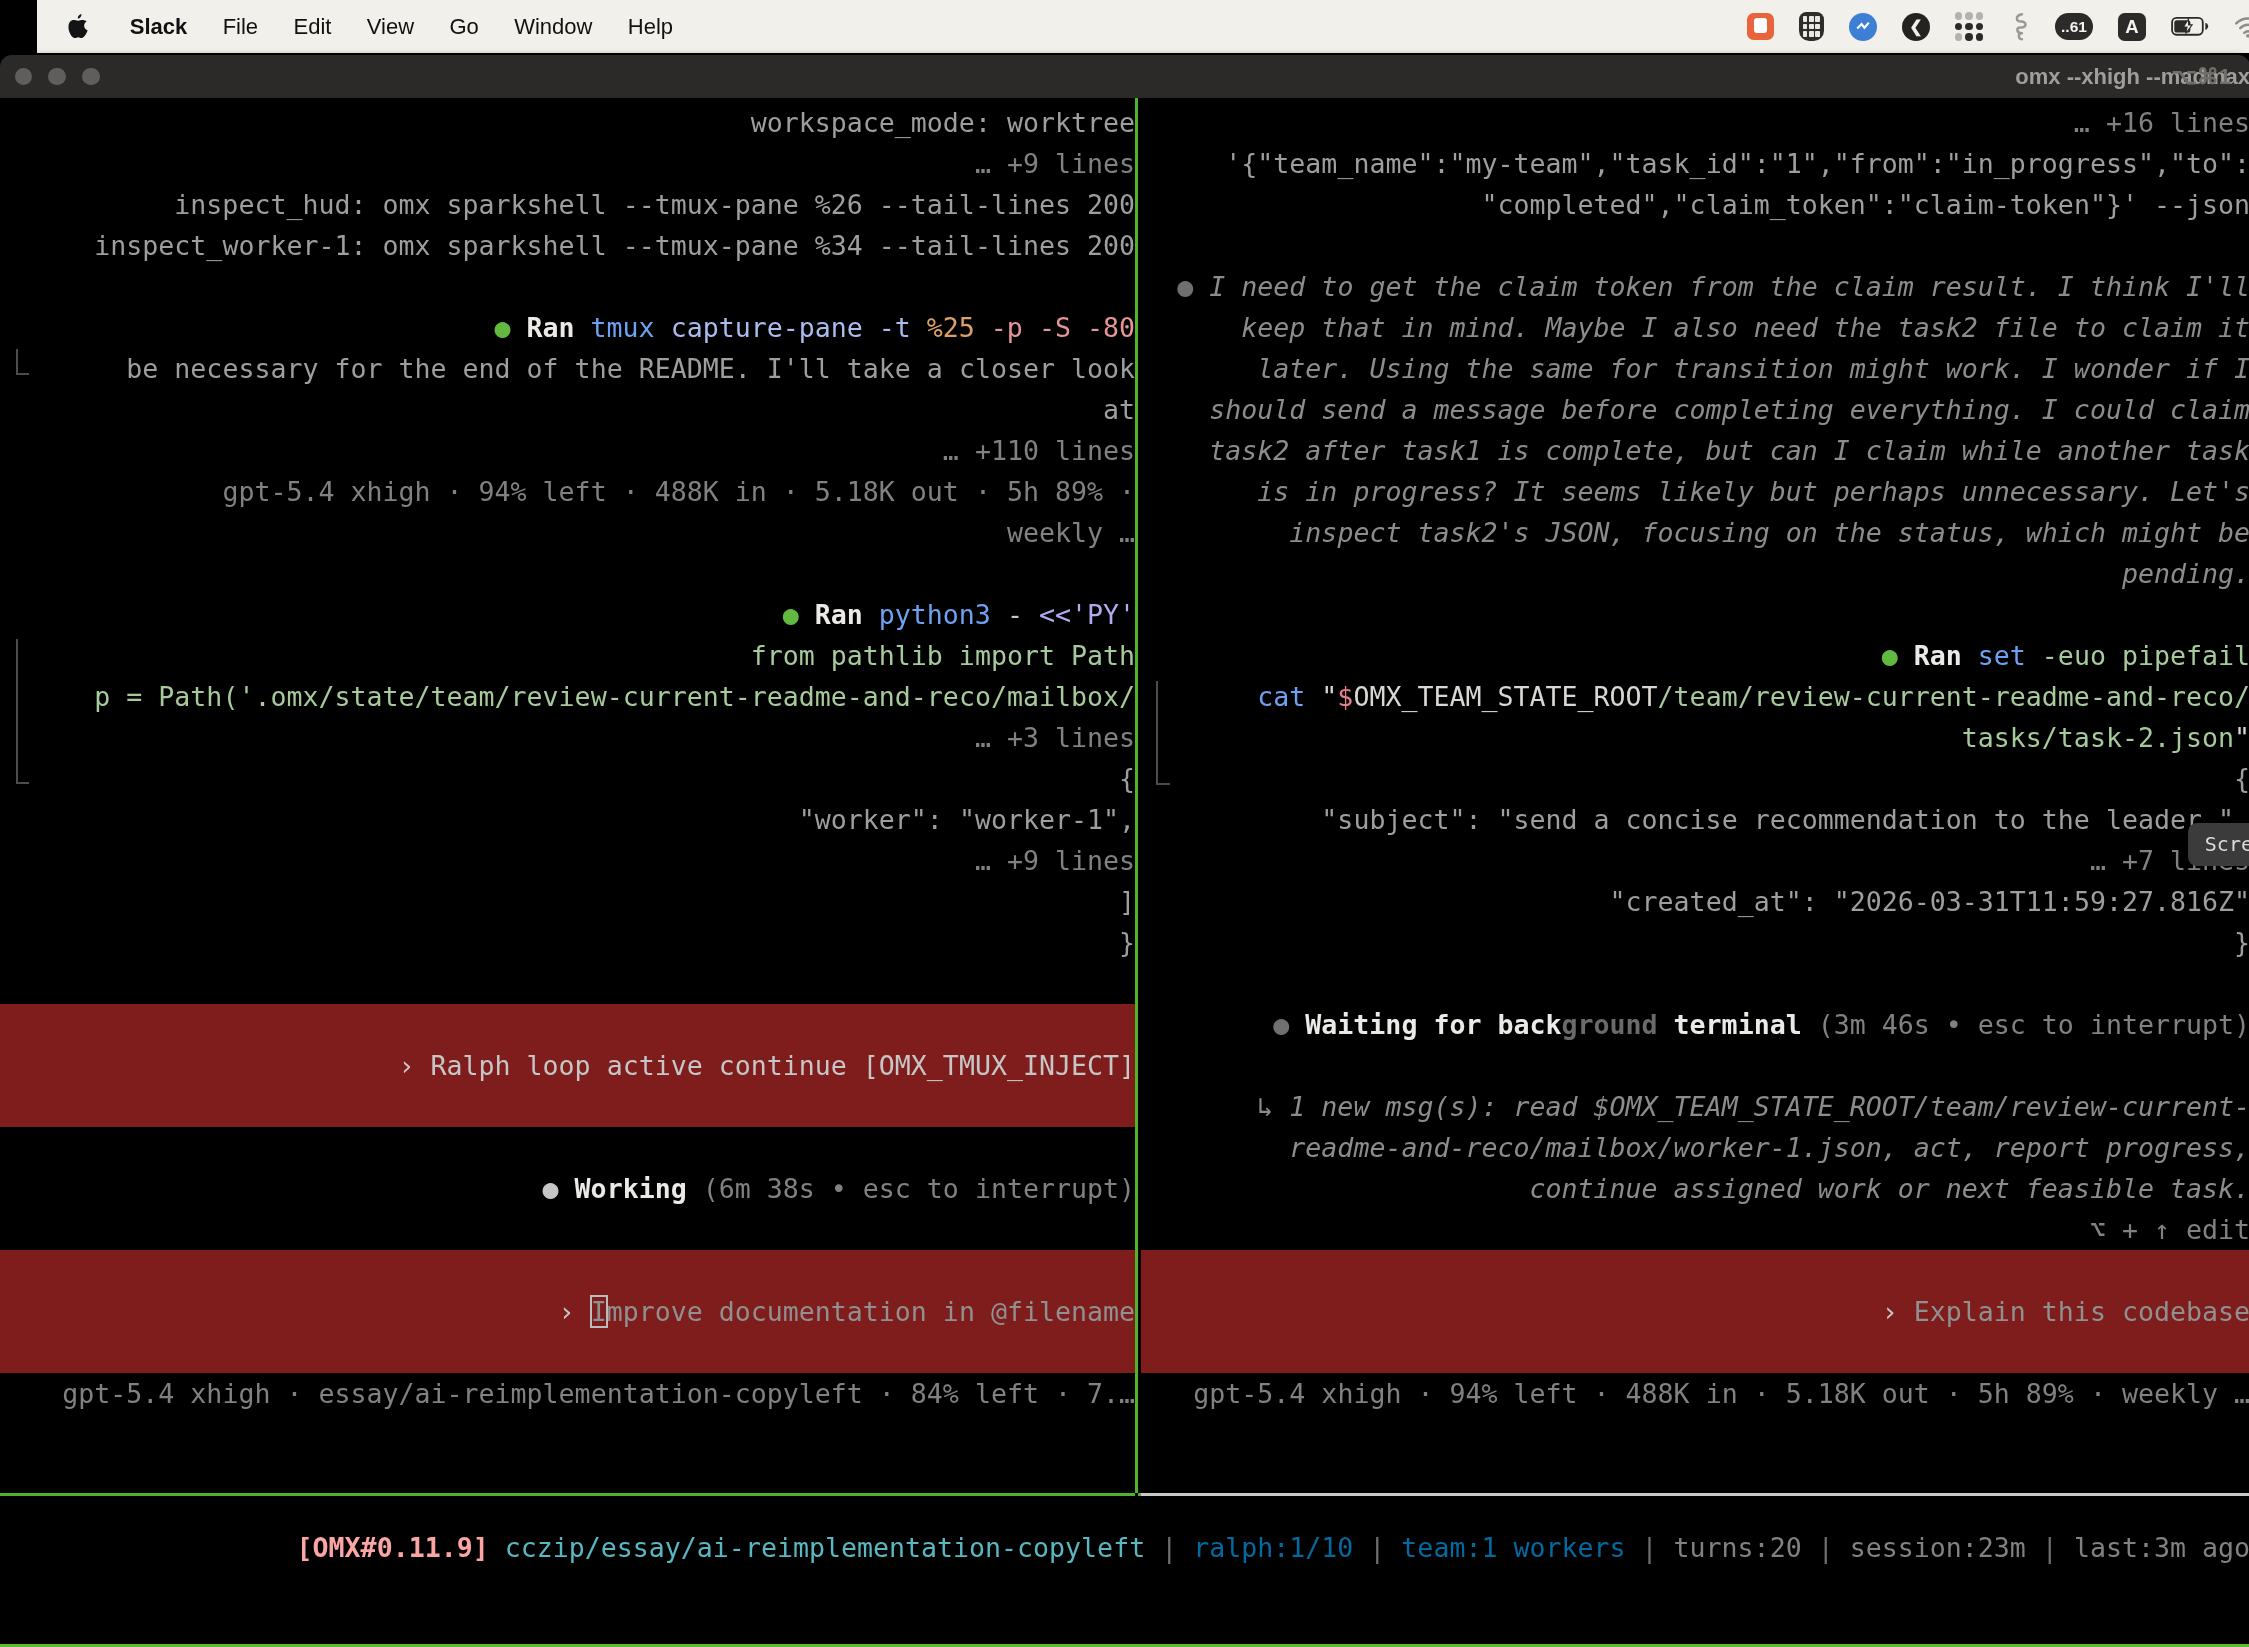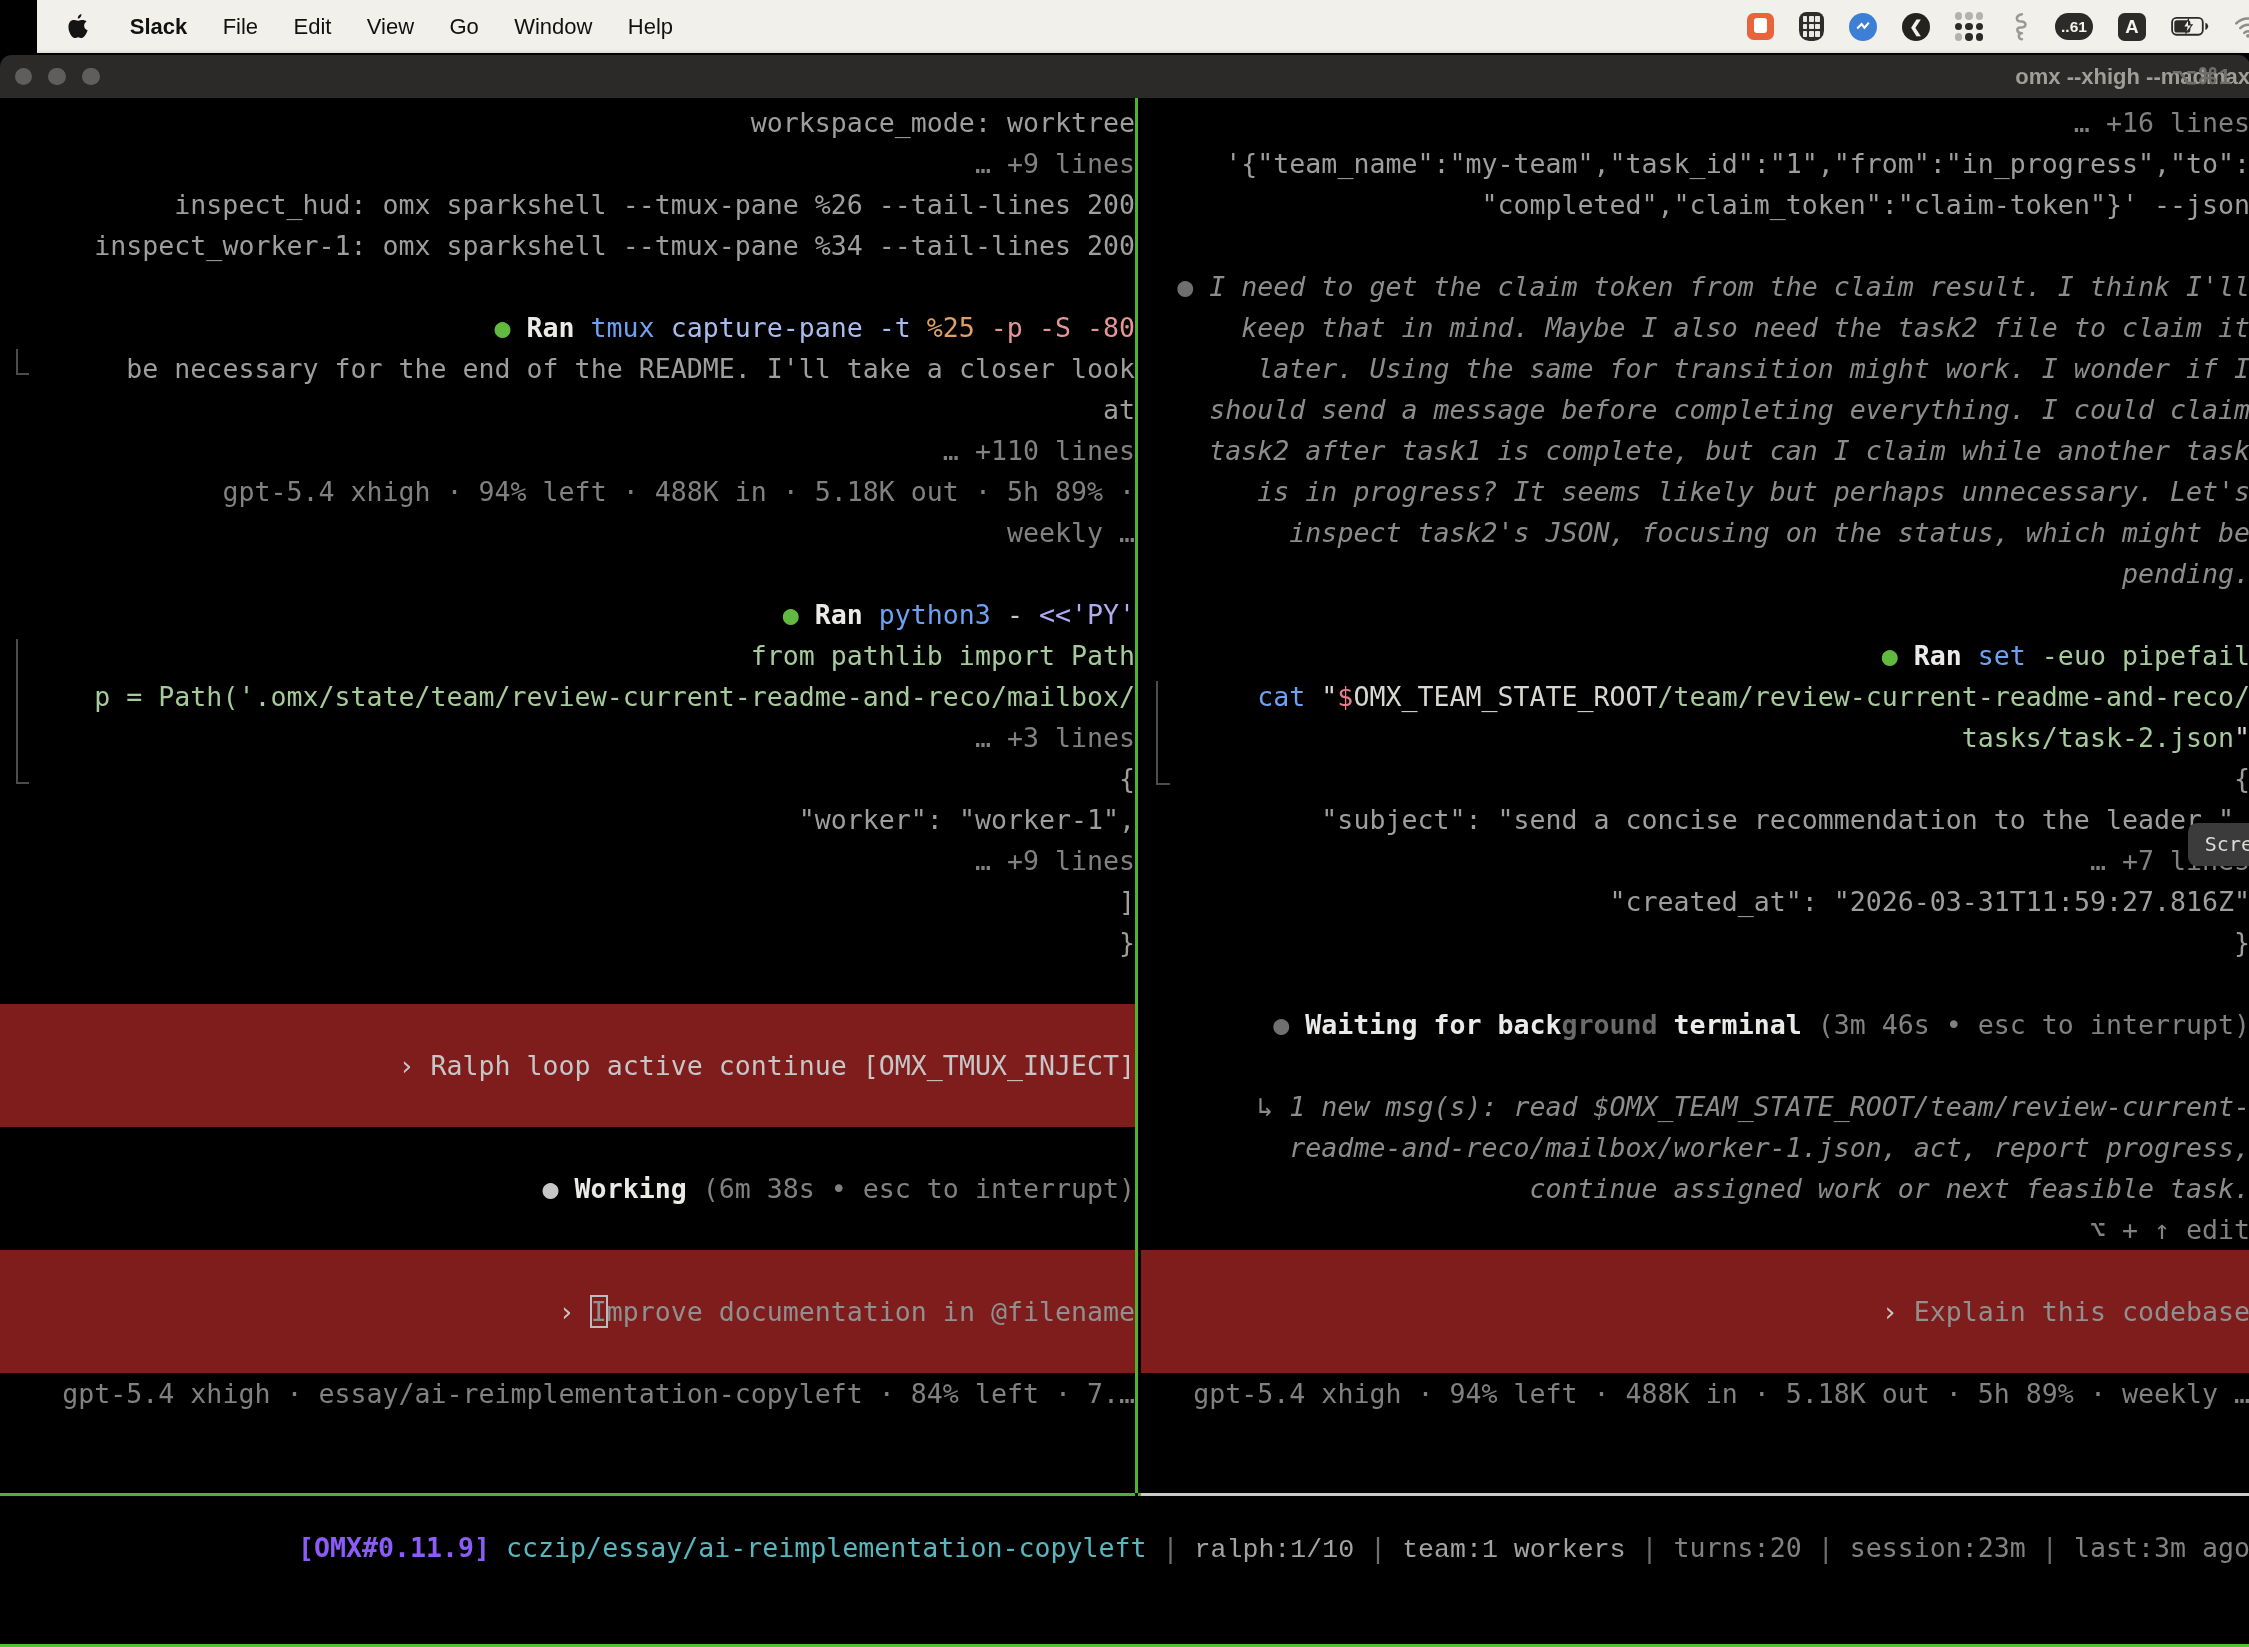--- a/index.html
+++ b/index.html
@@ -58,22 +58,22 @@
   .hsep-r{position:absolute;left:1141px;top:1395px;width:1109px;height:3px;background:#c9c9c9;}
   .hsep-stub{position:absolute;left:1138px;top:1395px;width:7.4px;height:3px;background:#4cb52c;}
   
   .c-out{color:#9e9e9e;} .c-dim{color:#818181;} .c-dim2{color:#909090;}
   .c-fg{color:#c6c6c6;} .c-white{color:#eceae7;font-weight:bold;}
   .c-bullet{color:#62b93f;} .c-bulletdim{color:#6f6f6f;}
   .c-cmd{color:#6fa1f2;} .c-arg{color:#aabcee;margin-top:8px;} .c-orange{color:#dda06a;}
   .c-pink{color:#e59598;} .c-purple{color:#b1aaf0;} .c-code{color:#a6ca9b;}
   .c-strwhite{color:#d9d7d3;} .c-dollar{color:#e47f8c;}
   .c-i{color:#8c8c8c;font-style:italic;} .c-shim{color:#6a6a6a;font-weight:bold;}
-  .c-teal{color:#58b7c0;} .c-green2{color:#a3a3a3;font-family:Liberation Mono, monospace;} .c-sep{color:#6f6f6f;}
-  .c-omxwhite{color:#8b5cf6;font-weight:bold;}
+  .c-teal{color:#58b7c0;} .c-green2{color:#0369a1;} .c-sep{color:#6f6f6f;}
+  .c-omxwhite{color:#fca5a5;font-weight:bold;}
   .cursor{outline:2.2px solid #bcbcbc;outline-offset:-1.5px;}
   
   .omxline{position:absolute;left:0;top:1429px;width:2250px;height:41px;}
   .tmuxbar{position:absolute;left:0;top:1546px;width:2250px;height:41px;background:#57bd35;color:#0b1a06;
            display:flex;align-items:center;font-family:"DejaVu Sans Mono","DejaVu Sans",monospace;font-size:26.6px;}
   .overlay-tip{position:absolute;left:2188px;top:725px;width:65px;height:43px;background:#3b3b3b;
                border-radius:8.9px 0 0 8.9px;color:#dddcda;font-size:20px;line-height:43px;
                padding-left:13.3px;box-sizing:border-box;overflow:hidden;}
 </style>
 </head>

